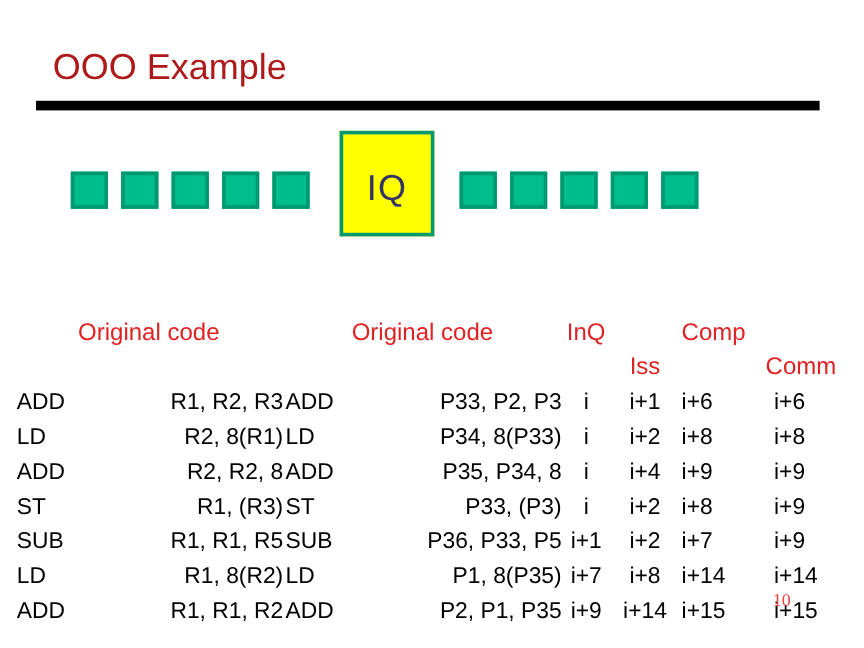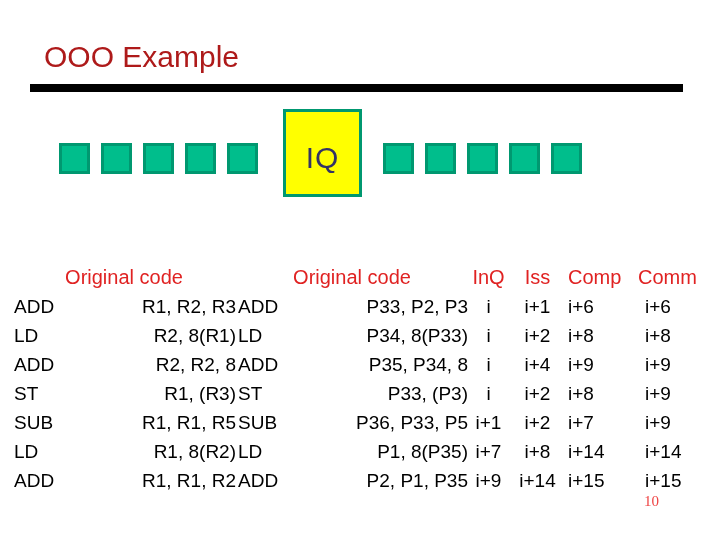--- a/index.html
+++ b/index.html
@@ -123,22 +123,22 @@
   <div class="queue-slot"></div>
   <div class="queue-slot"></div>
   <div class="queue-slot"></div>
   <div class="queue-slot"></div>
 </div>
 
 <div class="code-table">
   <div class="th h-original">Original code</div>
   <div class="th h-renamed">Original code</div>
   <div class="th h-inq">InQ</div>
+  <div class="th h-comp">Comp</div>
   <div class="th h-iss">Iss</div>
-  <div class="th h-comp">Comp</div>
   <div class="th h-comm">Comm</div>
 
   <div class="c-op">ADD</div>
   <div class="c-args">R1, R2, R3</div>
   <div class="c-op">ADD</div>
   <div class="c-args">P33, P2, P3</div>
   <div class="c-inq">i</div>
   <div class="c-iss">i+1</div>
   <div class="c-comp">i+6</div>
   <div class="c-comm">i+6</div>

